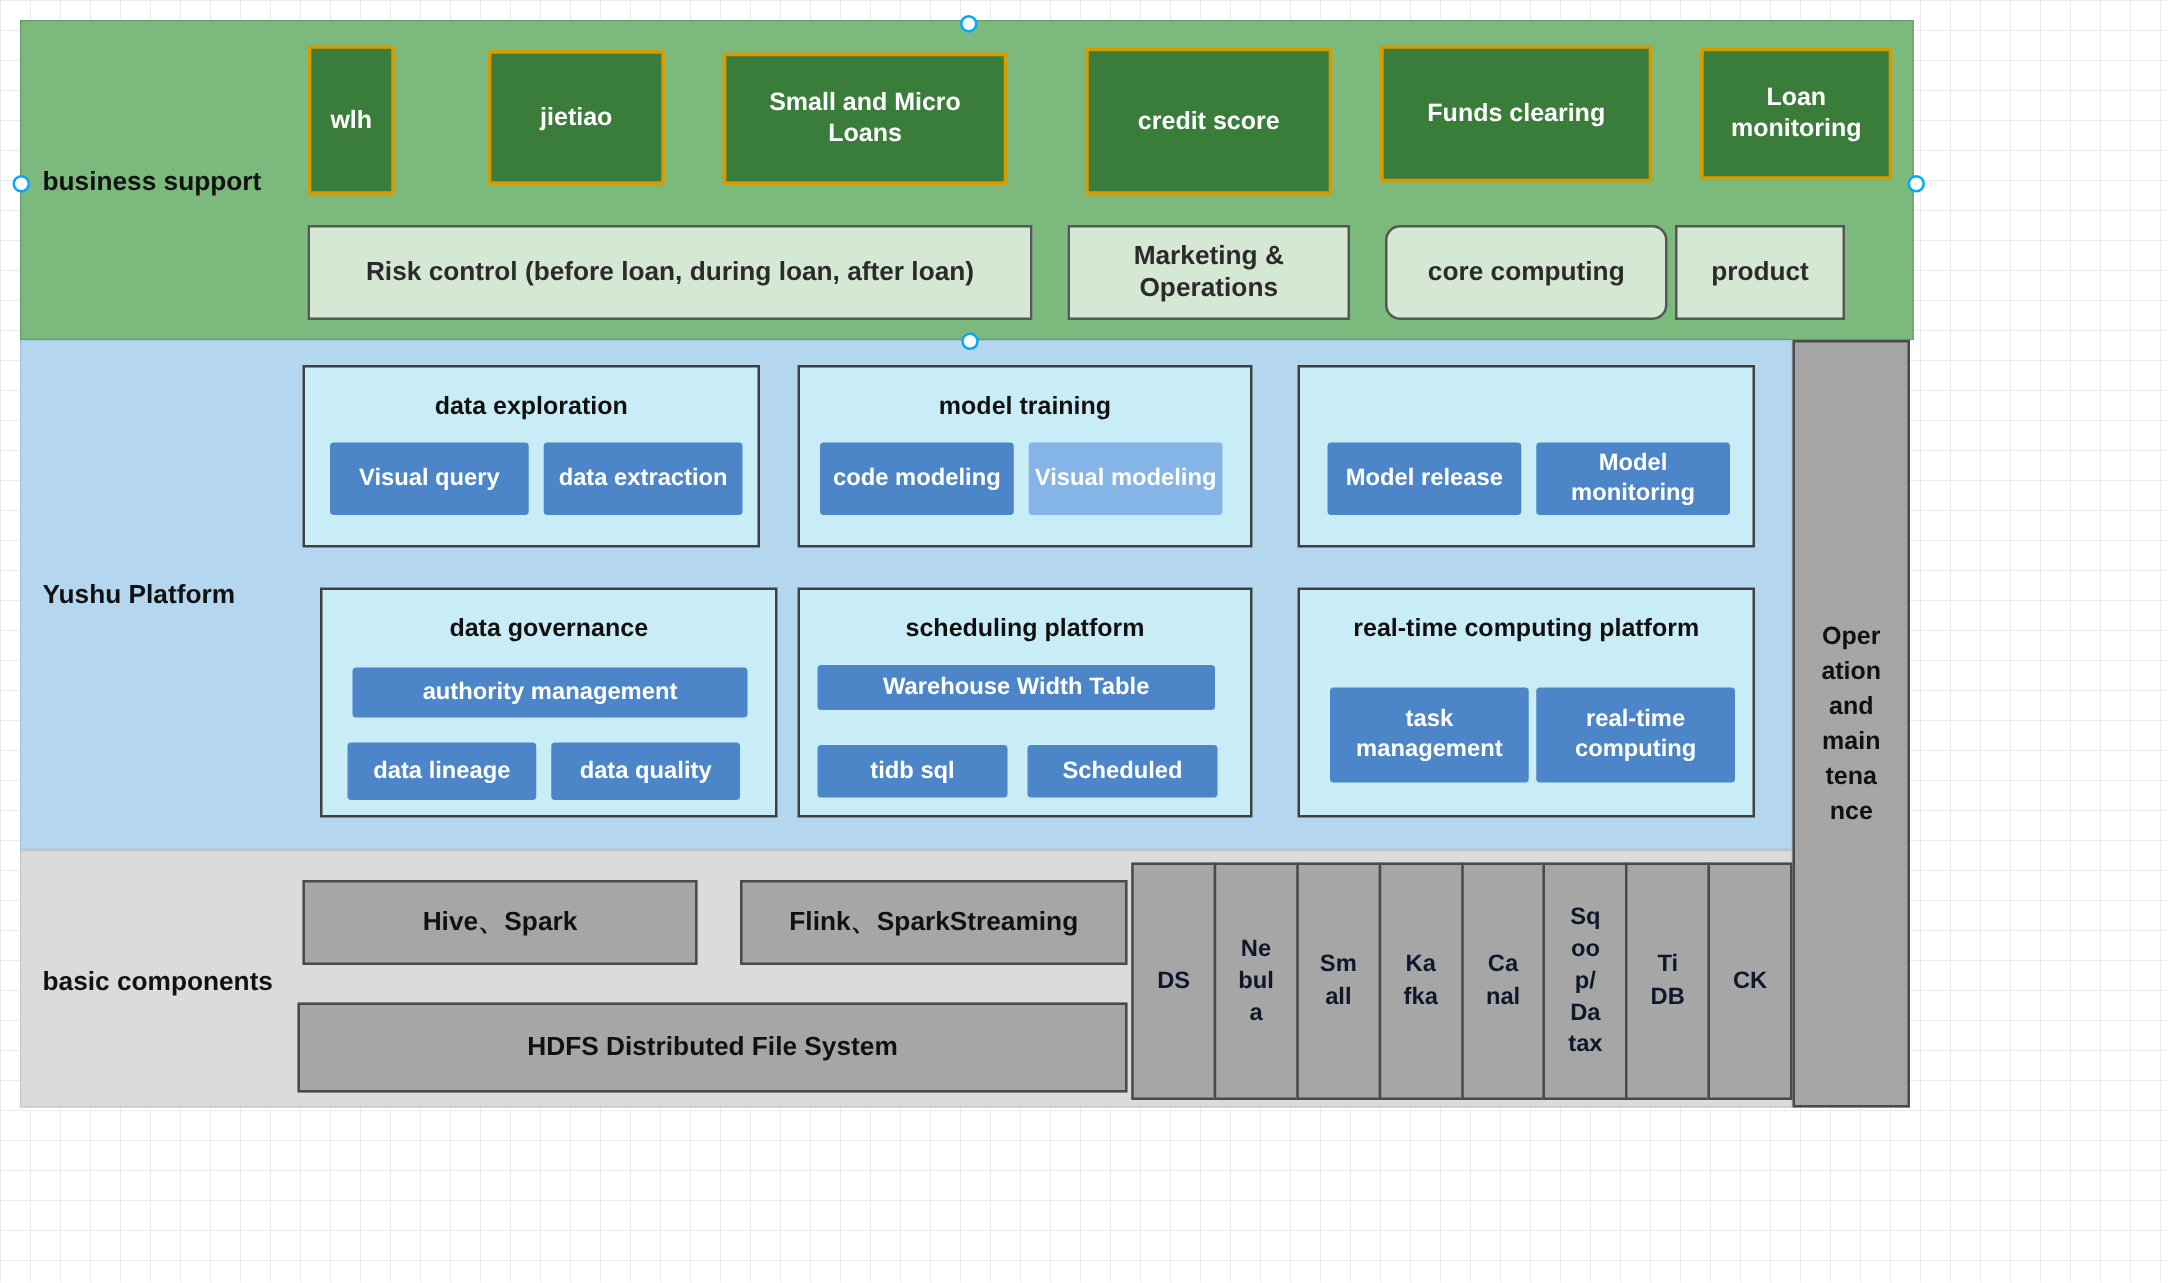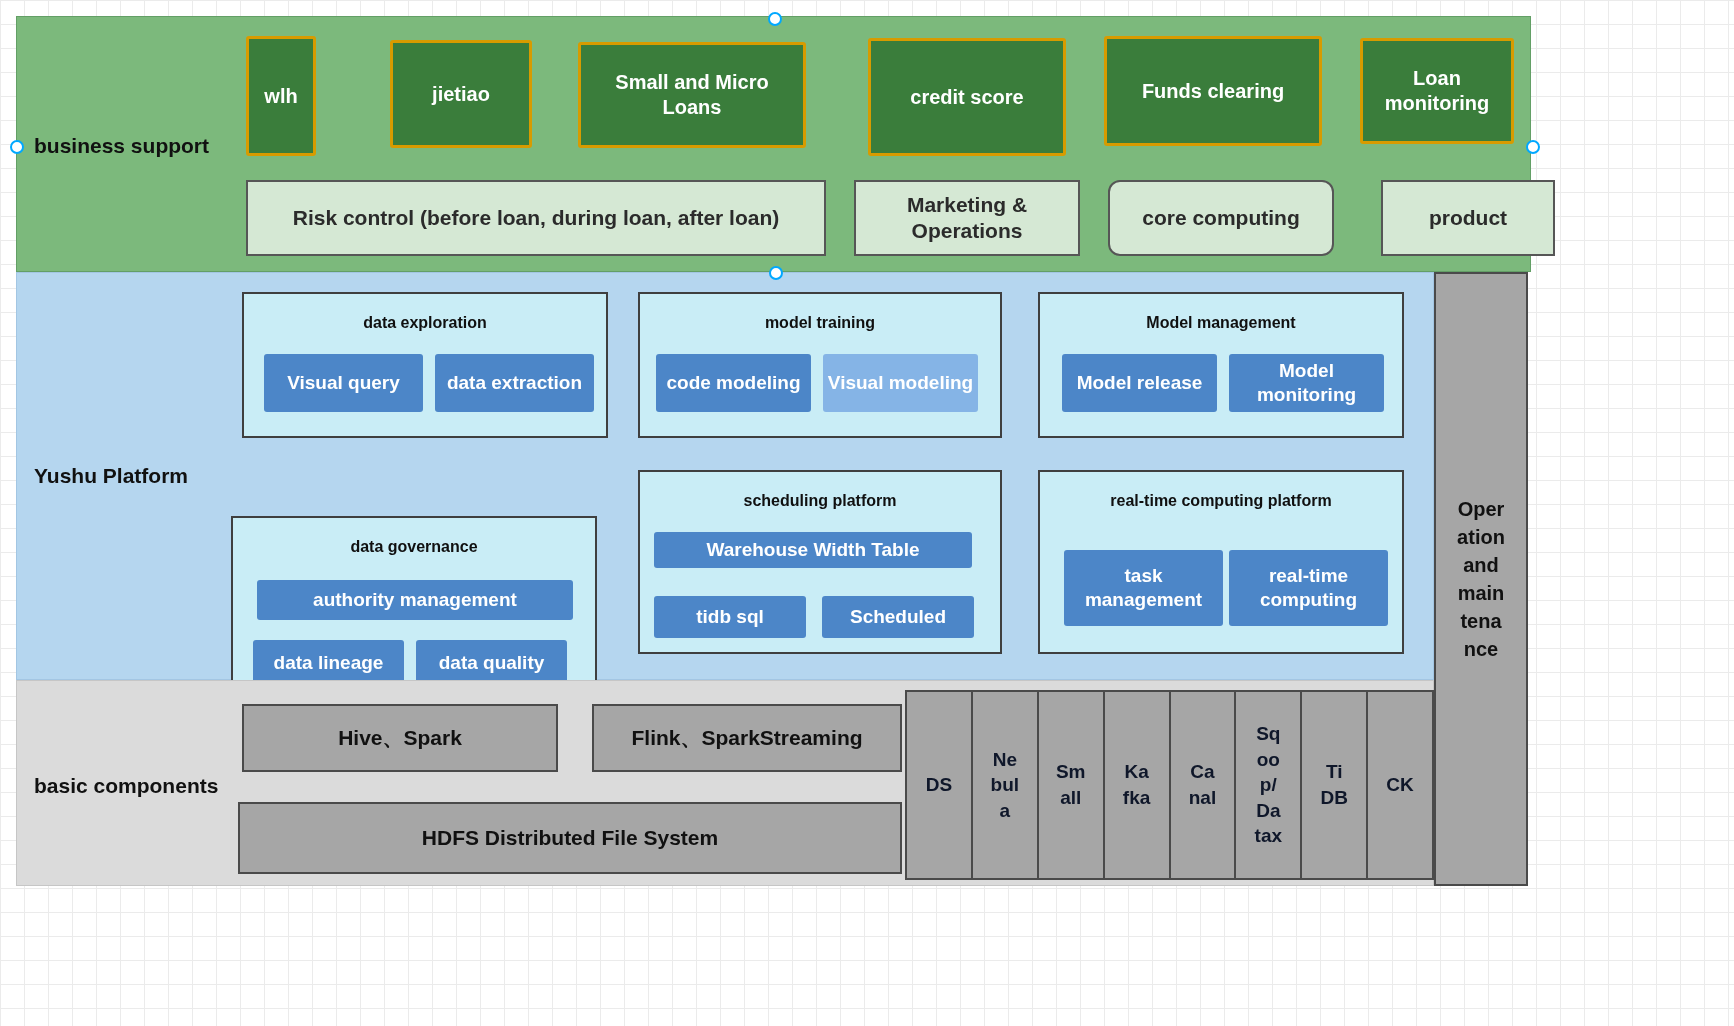--- a/index.html
+++ b/index.html
@@ -17,21 +17,21 @@
   }
   .band{position:absolute;box-sizing:border-box;}
   .band-green{background:#7cb97c;border:1px solid #639f66;}
   .band-blue{background:#b5d6ef;border:1px solid #a3c6e3;}
   .band-gray{background:#dbdbdb;border:1px solid #c6c6c6;}
   .band-label{position:absolute;font-size:21px;color:#111;white-space:nowrap;}
   .shape{position:absolute;box-sizing:border-box;display:flex;align-items:center;justify-content:center;text-align:center;line-height:1.25;}
   .app{background:#3a7d3b;border:3px solid #d79b00;border-radius:3px;color:#fff;font-size:20px;padding:4px;}
   .domain{background:#d5e8d4;border:2px solid #565656;color:#2b2b2b;font-size:21px;padding:2px 10px;}
   .group{position:absolute;box-sizing:border-box;background:#c9edf6;border:2px solid #3f3f3f;}
-  .group-title{position:absolute;top:20px;left:0;right:0;text-align:center;font-size:16px;color:#101010;}
+  .group-title{position:absolute;top:20px;left:0;right:0;text-align:center;font-size:20px;color:#101010;}
   .btn{box-sizing:border-box;background:#4c86c8;color:#fff;font-size:19px;border-radius:3px;display:flex;align-items:center;justify-content:center;text-align:center;line-height:1.25;padding:2px 4px;}
   .btn.light{background:#85b4e6;}
   .row{position:absolute;display:flex;gap:12px;}
   .row .btn{flex:1;}
   .wide-btn{position:absolute;}
   .graybox{background:#a6a6a6;border:2px solid #4a4a4a;color:#111;font-size:21px;}
   .cols{position:absolute;display:flex;box-sizing:border-box;}
   .col{flex:1;box-sizing:border-box;background:#a6a6a6;border:2px solid #4a4a4a;margin-left:-2px;display:flex;align-items:center;justify-content:center;color:#0f172a;font-size:19px;}
   .col:first-child{margin-left:0;}
   .col .wrap{display:block;max-width:30px;word-break:break-all;text-align:center;line-height:1.35;}
@@ -50,21 +50,21 @@
   <div class="shape app" style="left:246px;top:36px;width:70px;height:120px;">wlh</div>
   <div class="shape app" style="left:390px;top:40px;width:142px;height:108px;">jietiao</div>
   <div class="shape app" style="left:868px;top:38px;width:198px;height:118px;">credit score</div>
   <div class="shape app" style="left:578px;top:42px;width:228px;height:106px;">Small and Micro Loans</div>
   <div class="shape app" style="left:1104px;top:36px;width:218px;height:110px;">Funds clearing</div>
   <div class="shape app" style="left:1360px;top:38px;width:154px;height:106px;">Loan monitoring</div>
 
   <div class="shape domain" style="left:246px;top:180px;width:580px;height:76px;">Risk control (before loan, during loan, after loan)</div>
   <div class="shape domain" style="left:854px;top:180px;width:226px;height:76px;">Marketing &amp; Operations</div>
   <div class="shape domain" style="left:1108px;top:180px;width:226px;height:76px;border-radius:12px;">core computing</div>
-  <div class="shape domain" style="left:1381px;top:180px;width:174px;height:76px;">product</div>
+  <div class="shape domain" style="left:1340px;top:180px;width:136px;height:76px;">product</div>
 
   <div class="band band-blue" style="left:16px;top:272px;width:1418px;height:408px;"></div>
   <div class="band-label" style="left:34px;top:464px;">Yushu Platform</div>
 
   <div class="group" style="left:242px;top:292px;width:366px;height:146px;">
     <div class="group-title">data exploration</div>
     <div class="row" style="left:20px;right:12px;top:60px;height:58px;">
       <div class="btn">Visual query</div>
       <div class="btn">data extraction</div>
     </div>
@@ -72,28 +72,27 @@
 
   <div class="group" style="left:638px;top:292px;width:364px;height:146px;padding-left:42px;">
     <div class="group-title">model training</div>
     <div class="row" style="left:16px;right:22px;top:60px;height:58px;">
       <div class="btn">code modeling</div>
       <div class="btn light">Visual modeling</div>
     </div>
   </div>
 
   <div class="group" style="left:1038px;top:292px;width:366px;height:146px;">
-    <div class="group-title">Model management</div>
     <div class="row" style="left:22px;right:18px;top:60px;height:58px;">
       <div class="btn">Model release</div>
       <div class="btn">Model monitoring</div>
     </div>
   </div>
 
-  <div class="group" style="left:231px;top:470px;width:366px;height:184px;margin-top:46px;">
+  <div class="group" style="left:256px;top:470px;width:366px;height:184px;">
     <div class="group-title">data governance</div>
     <div class="btn wide-btn" style="left:24px;right:22px;top:62px;height:40px;">authority management</div>
     <div class="row" style="left:20px;right:28px;top:122px;height:46px;">
       <div class="btn">data lineage</div>
       <div class="btn">data quality</div>
     </div>
   </div>
 
   <div class="group" style="left:638px;top:470px;width:364px;height:184px;">
     <div class="group-title">scheduling platform</div>

